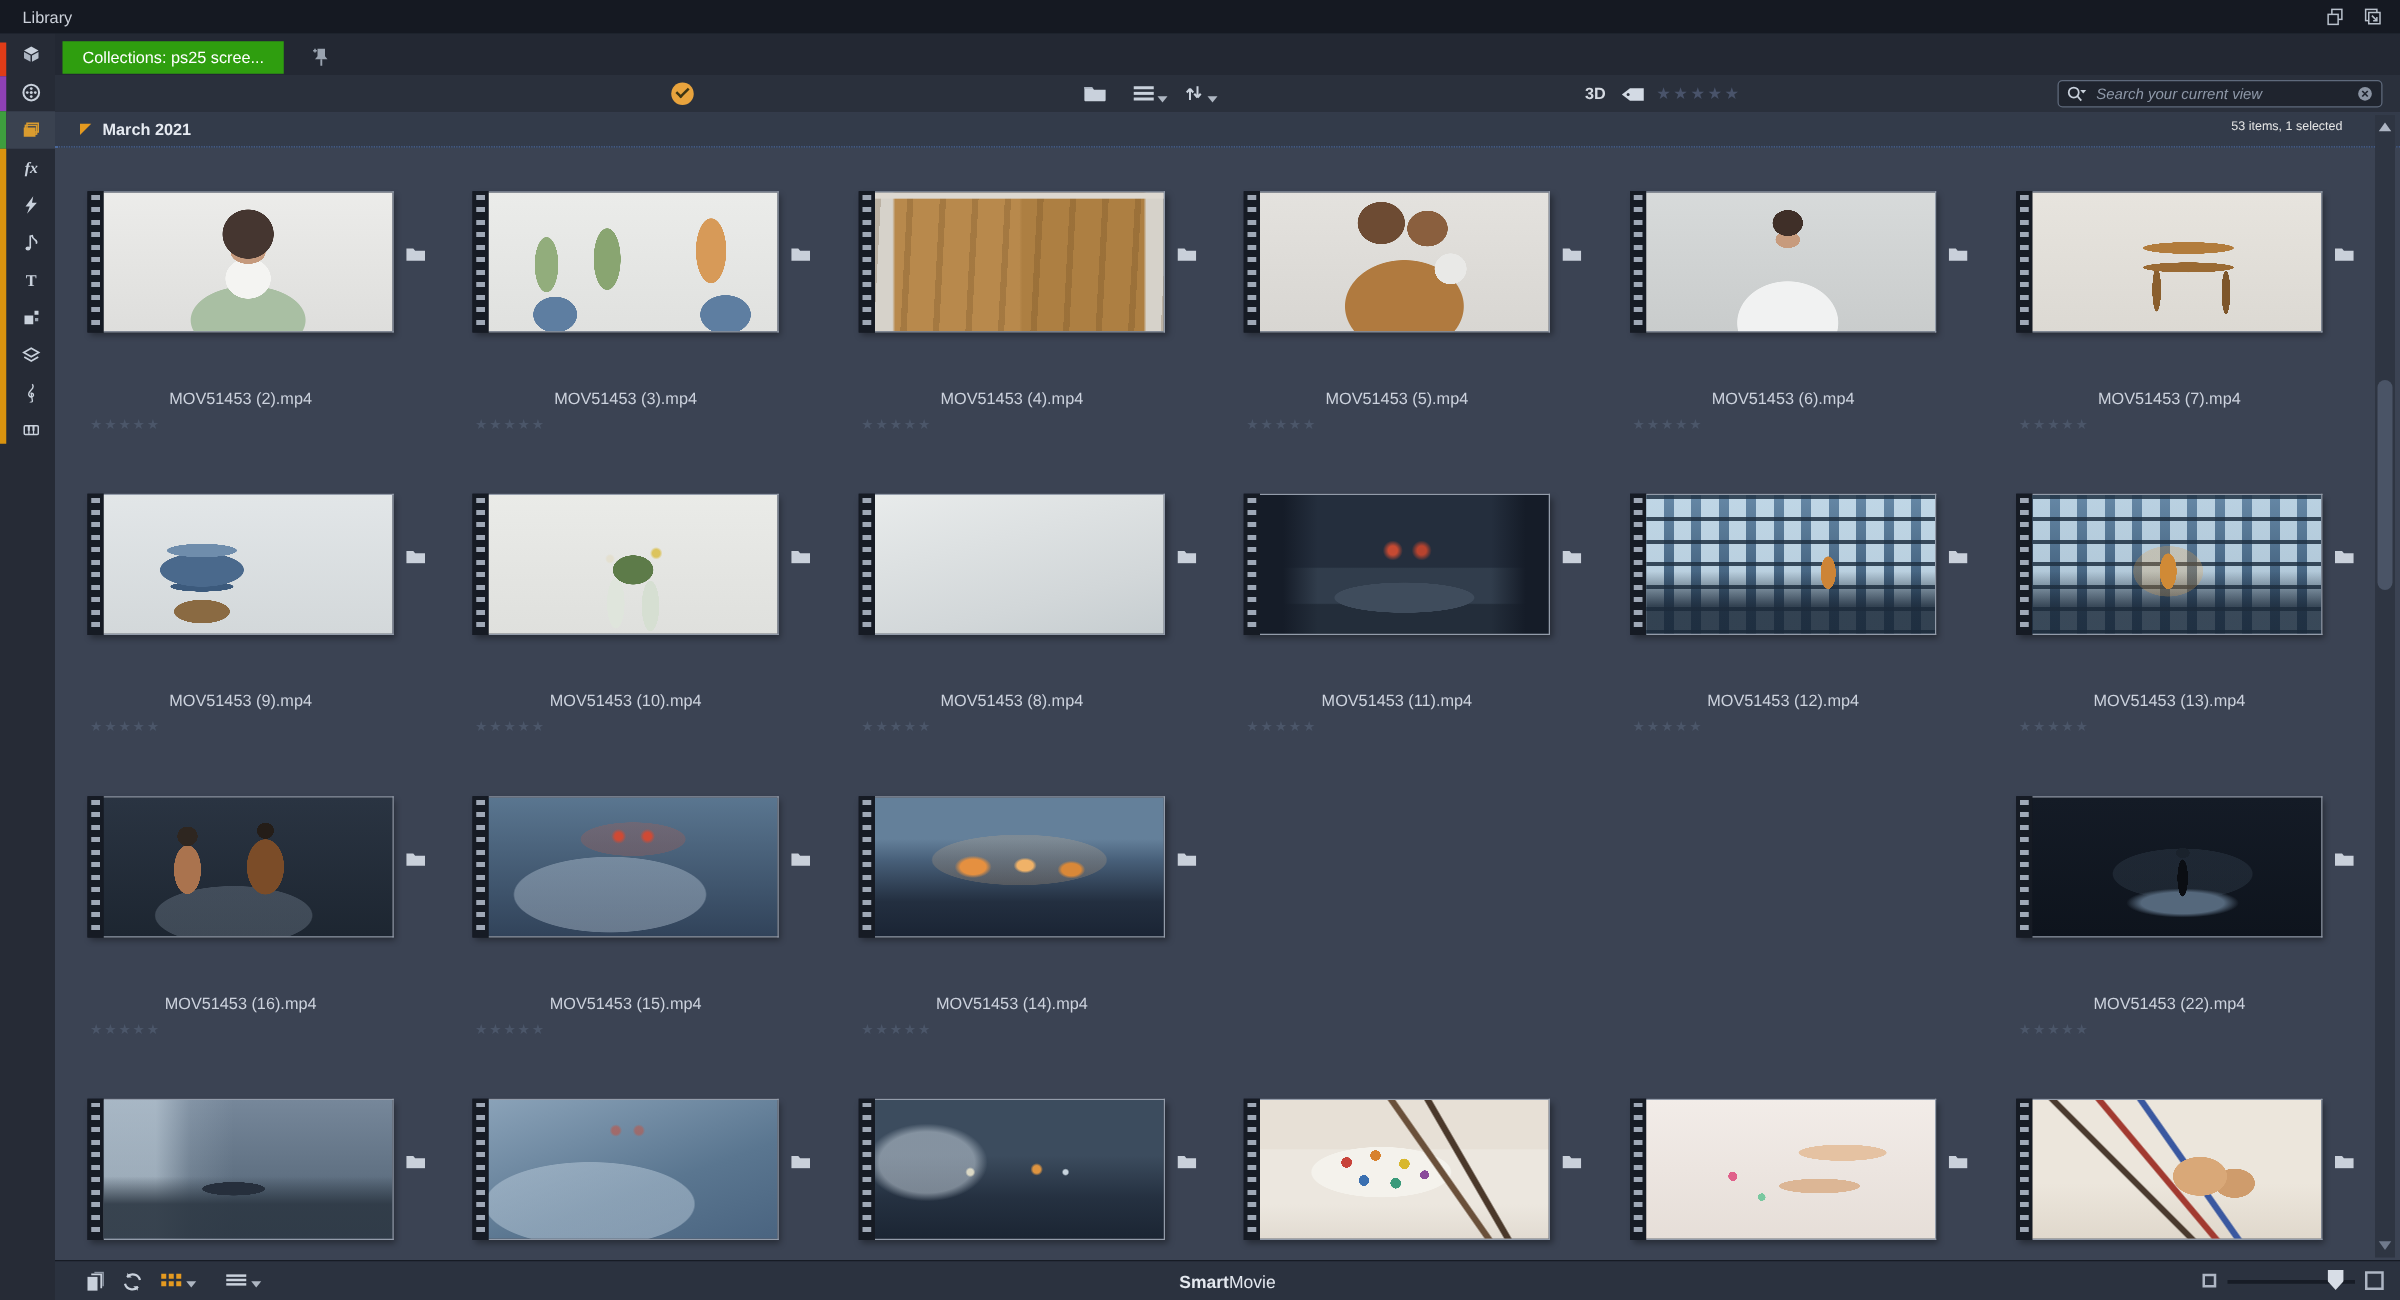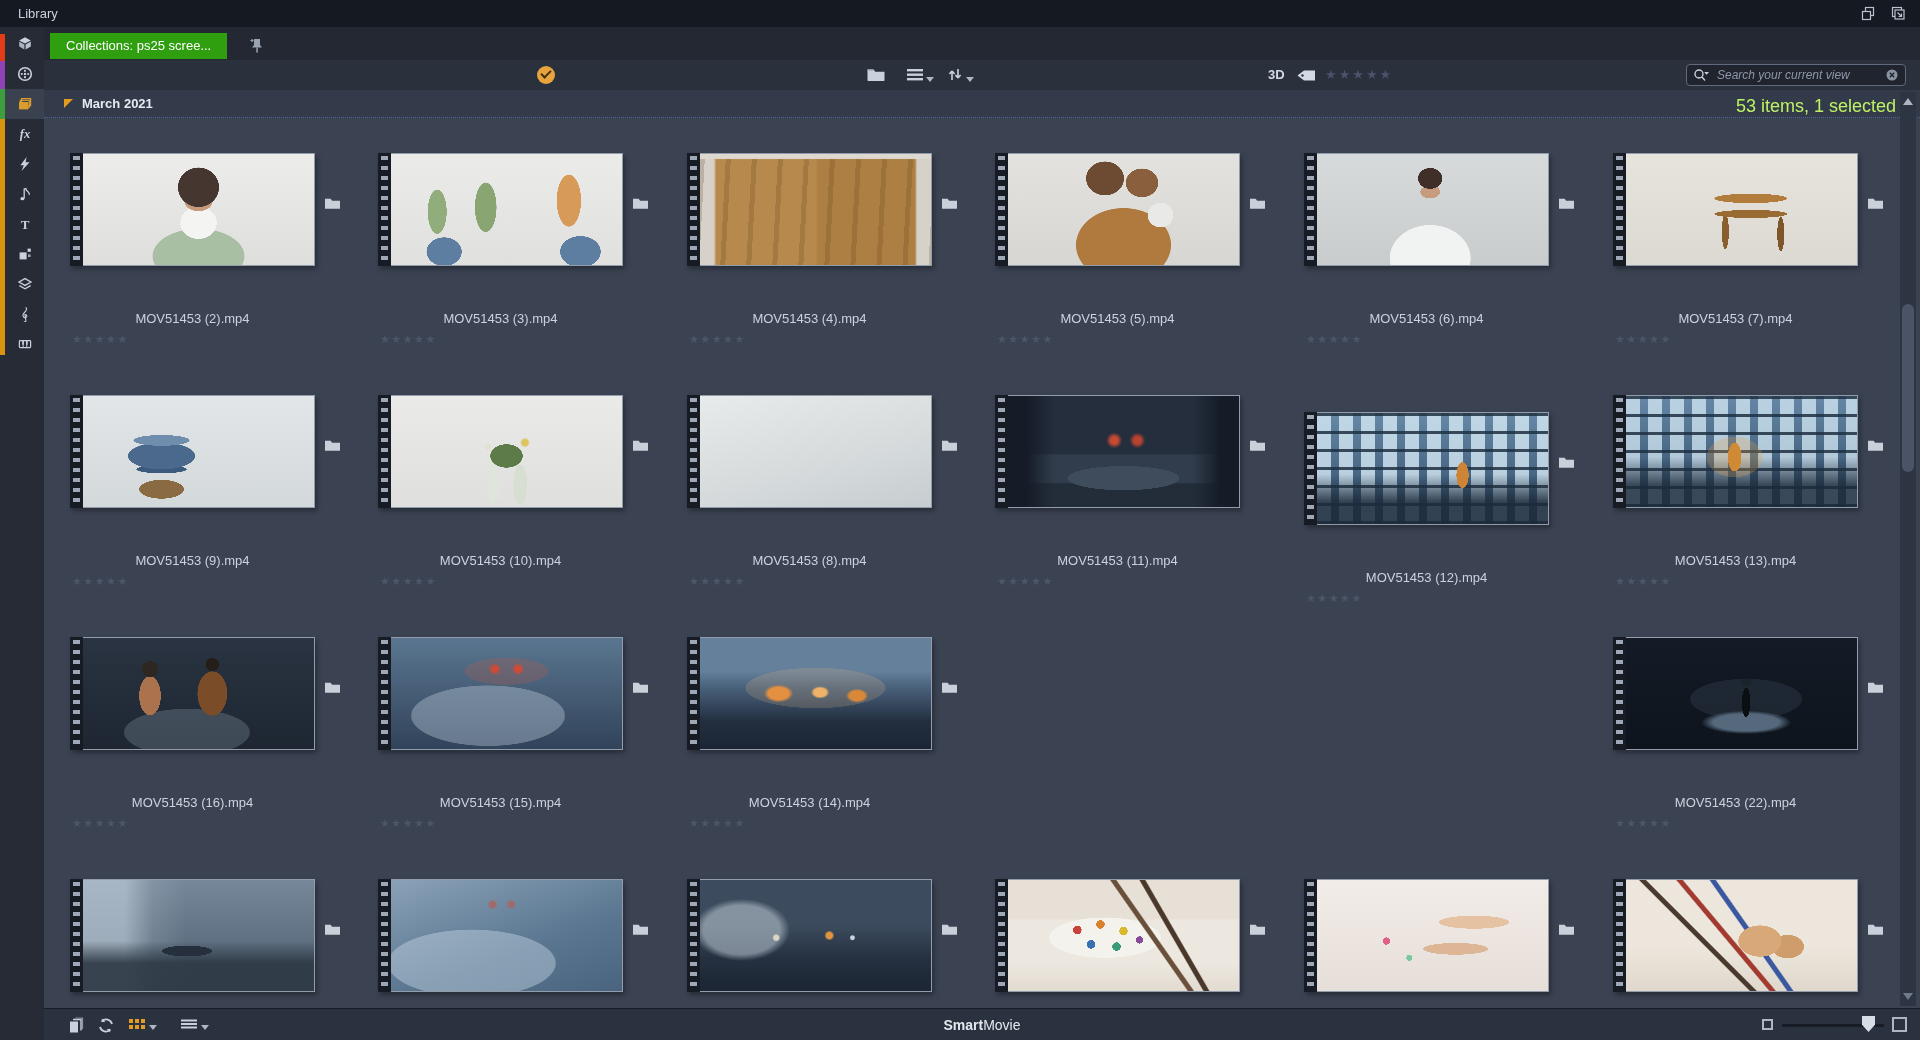--- a/index.html
+++ b/index.html
@@ -29,33 +29,33 @@
   .toolbar { position:absolute; left:44px; top:60px; width:1876px; height:30px; background:#2a303c; }
   .check-badge { position:absolute; left:493px; top:6px; width:18px; height:18px; border-radius:50%; background:#E8A33D; }
   .check-badge::after { content:""; position:absolute; left:4px; top:4px; width:8px; height:4px;
     border-left:2px solid #3c3414; border-bottom:2px solid #3c3414; transform:rotate(-45deg); }
   .tb-btn { position:absolute; top:6px; display:flex; align-items:flex-end; gap:2px; }
   .caret { width:0; height:0; border-left:4px solid transparent; border-right:4px solid transparent;
     border-top:5px solid #aeb6c2; margin-bottom:1px; }
   .threeD { position:absolute; left:1224px; top:7px; font-size:13px; font-weight:bold; color:#d5dae2; }
   .tag-icon { position:absolute; left:1251px; top:8px; }
   .tb-stars { position:absolute; left:1281px; top:7px; font-size:13px; letter-spacing:2px; color:#49536a; }
-  .search { position:absolute; right:14px; top:4px; width:220px; height:22px; background:#1f242e;
+  .search { position:absolute; right:14px; top:4px; width:260px; height:22px; background:#1f242e;
     border:1px solid #5f6a7c; border-radius:4px; display:flex; align-items:center; padding:0 6px; }
   .search input { flex:1; background:transparent; border:none; outline:none; color:#dfe4ec;
     font-size:12px; min-width:0; padding:0 4px; }
   .search input::placeholder { font-style:italic; color:#8e98a8; }
 
   
   .content { position:absolute; left:44px; top:90px; width:1876px; height:918px; background:#3b4353; overflow:hidden; }
   .group-header { position:absolute; left:0; top:0; width:100%; height:28px; background:#333b4a; }
   .tri { position:absolute; left:20px; top:9px; width:0; height:0;
     border-top:9px solid #E59A20; border-right:9px solid transparent; }
   .gtitle { position:absolute; left:38px; top:6px; font-size:13px; font-weight:bold; color:#e6eaf1; }
-  .gstatus { position:absolute; right:24px; top:6px; font-size:18px; color:#bef264; }
+  .gstatus { position:absolute; right:46px; top:6px; font-size:10px; color:#e5e5e5; }
   .gdivider { position:absolute; left:0; bottom:0; width:100%; border-bottom:1px dotted #49679a; }
 
   #grid { position:absolute; inset:0; }
   .cell { position:absolute; width:308px; height:210px; }
   .thumb { position:absolute; left:0; top:0; width:245px; height:113px; background:#10141c;
     box-shadow:2px 3px 5px rgba(0,0,0,.35); }
   .fstrip { position:absolute; left:0; top:0; width:13px; height:100%; background:#161b24; }
   .fstrip::before { content:""; position:absolute; left:3px; right:3px; top:3px; bottom:3px;
     background:repeating-linear-gradient(180deg,#9fa8b6 0 4px, rgba(0,0,0,0) 4px 10px); }
   .pic { position:absolute; left:13px; top:0; right:0; bottom:0; border:1px solid #939caa; border-left:none; }
@@ -376,21 +376,21 @@
           <div class="thumb">
             <div class="fstrip"></div>
             <div class="pic t10"></div>
           </div>
           <svg class="folder-badge" width="15" height="12" viewBox="0 0 16 12">
             <path d="M0 1.5h6l1.6 2H16V12H0z" fill="#c9d0da"></path>
           </svg>
           <div class="item-name">MOV51453 (11).mp4</div>
           <div class="item-stars">★★★★★</div>
         </div>
-        <div class="cell" style="left: 1260px; top: 305px; margin-top: 17px;">
+        <div class="cell" style="left: 1260px; top: 305px;">
           <div class="thumb">
             <div class="fstrip"></div>
             <div class="pic t11"></div>
           </div>
           <svg class="folder-badge" width="15" height="12" viewBox="0 0 16 12">
             <path d="M0 1.5h6l1.6 2H16V12H0z" fill="#c9d0da"></path>
           </svg>
           <div class="item-name">MOV51453 (12).mp4</div>
           <div class="item-stars">★★★★★</div>
         </div>

